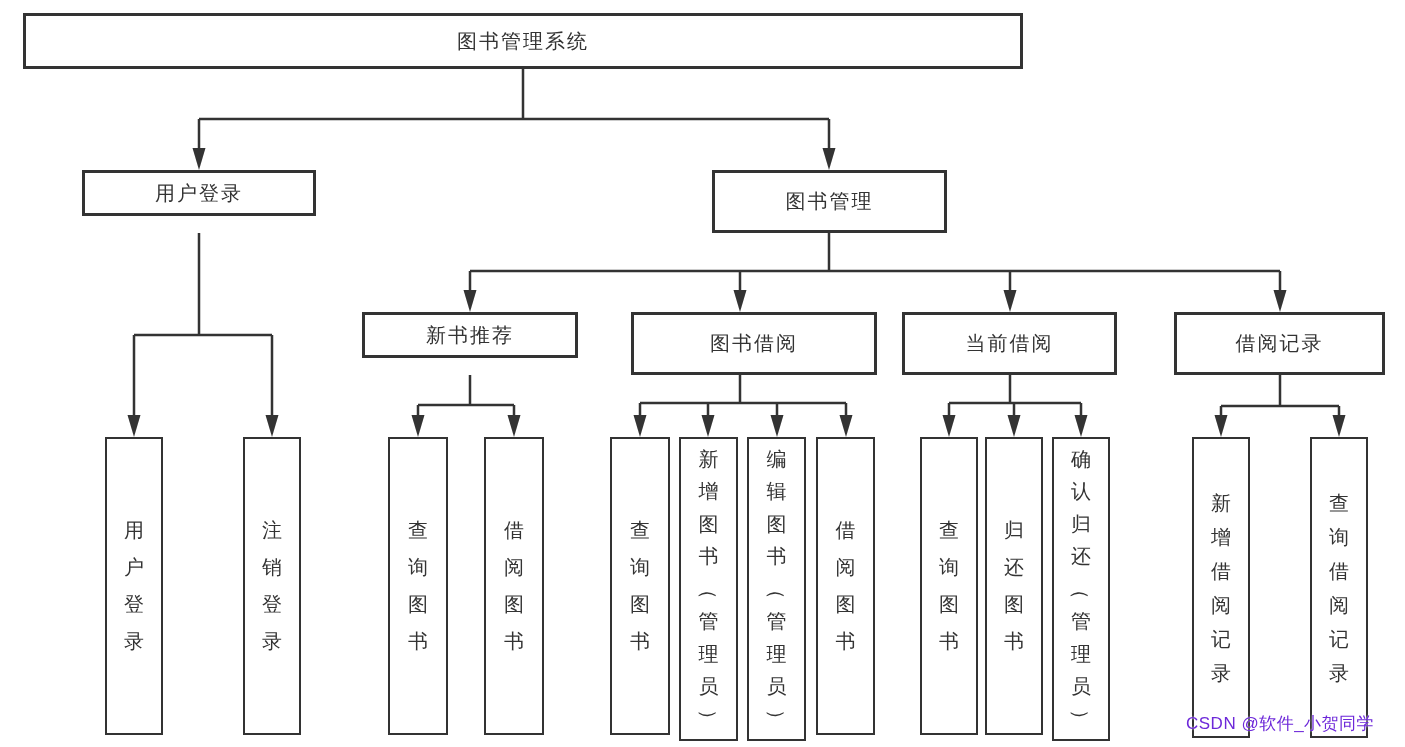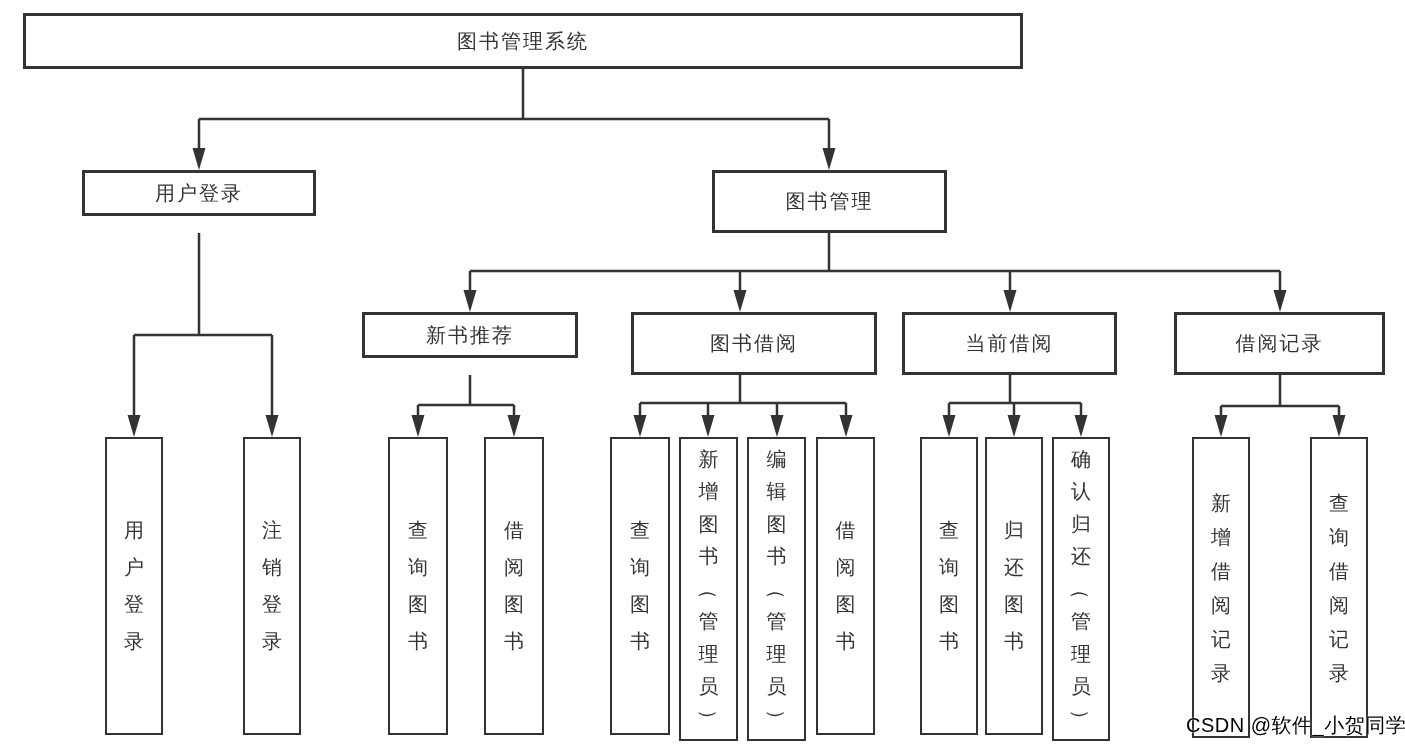--- a/index.html
+++ b/index.html
@@ -14,21 +14,21 @@
   }
   .hbox { font-size:20px; letter-spacing:2px;align-items:center; }
   .vbox { border-width:2.5px; flex-direction:column; font-size:20px; letter-spacing:0; }
   .vbox span { display:block; line-height:37px; text-align:center; }
   .vbox.chars6 span { line-height:34px; }
   .vbox.chars9 span { line-height:32.5px; }
   .vbox span.rot { transform:rotate(90deg); }
   svg.connectors { position:absolute; left:0; top:0; z-index:3; pointer-events:none; }
   .watermark {
     position:absolute; left:1186px; top:712px; z-index:5;
-    font-size:20px; color:#000000; letter-spacing:0.5px; white-space:nowrap;
+    font-size:17px; color:#6d28d9; letter-spacing:0.5px; white-space:nowrap;
     text-shadow:0 0 2px #ffffff;
   }
 </style>
 </head>
 <body>
 
 <div class="canvas">
 
   <div class="box hbox" style="left:23px; top:13px; width:1000px; height:56px;">
     <span>图书管理系统</span>

